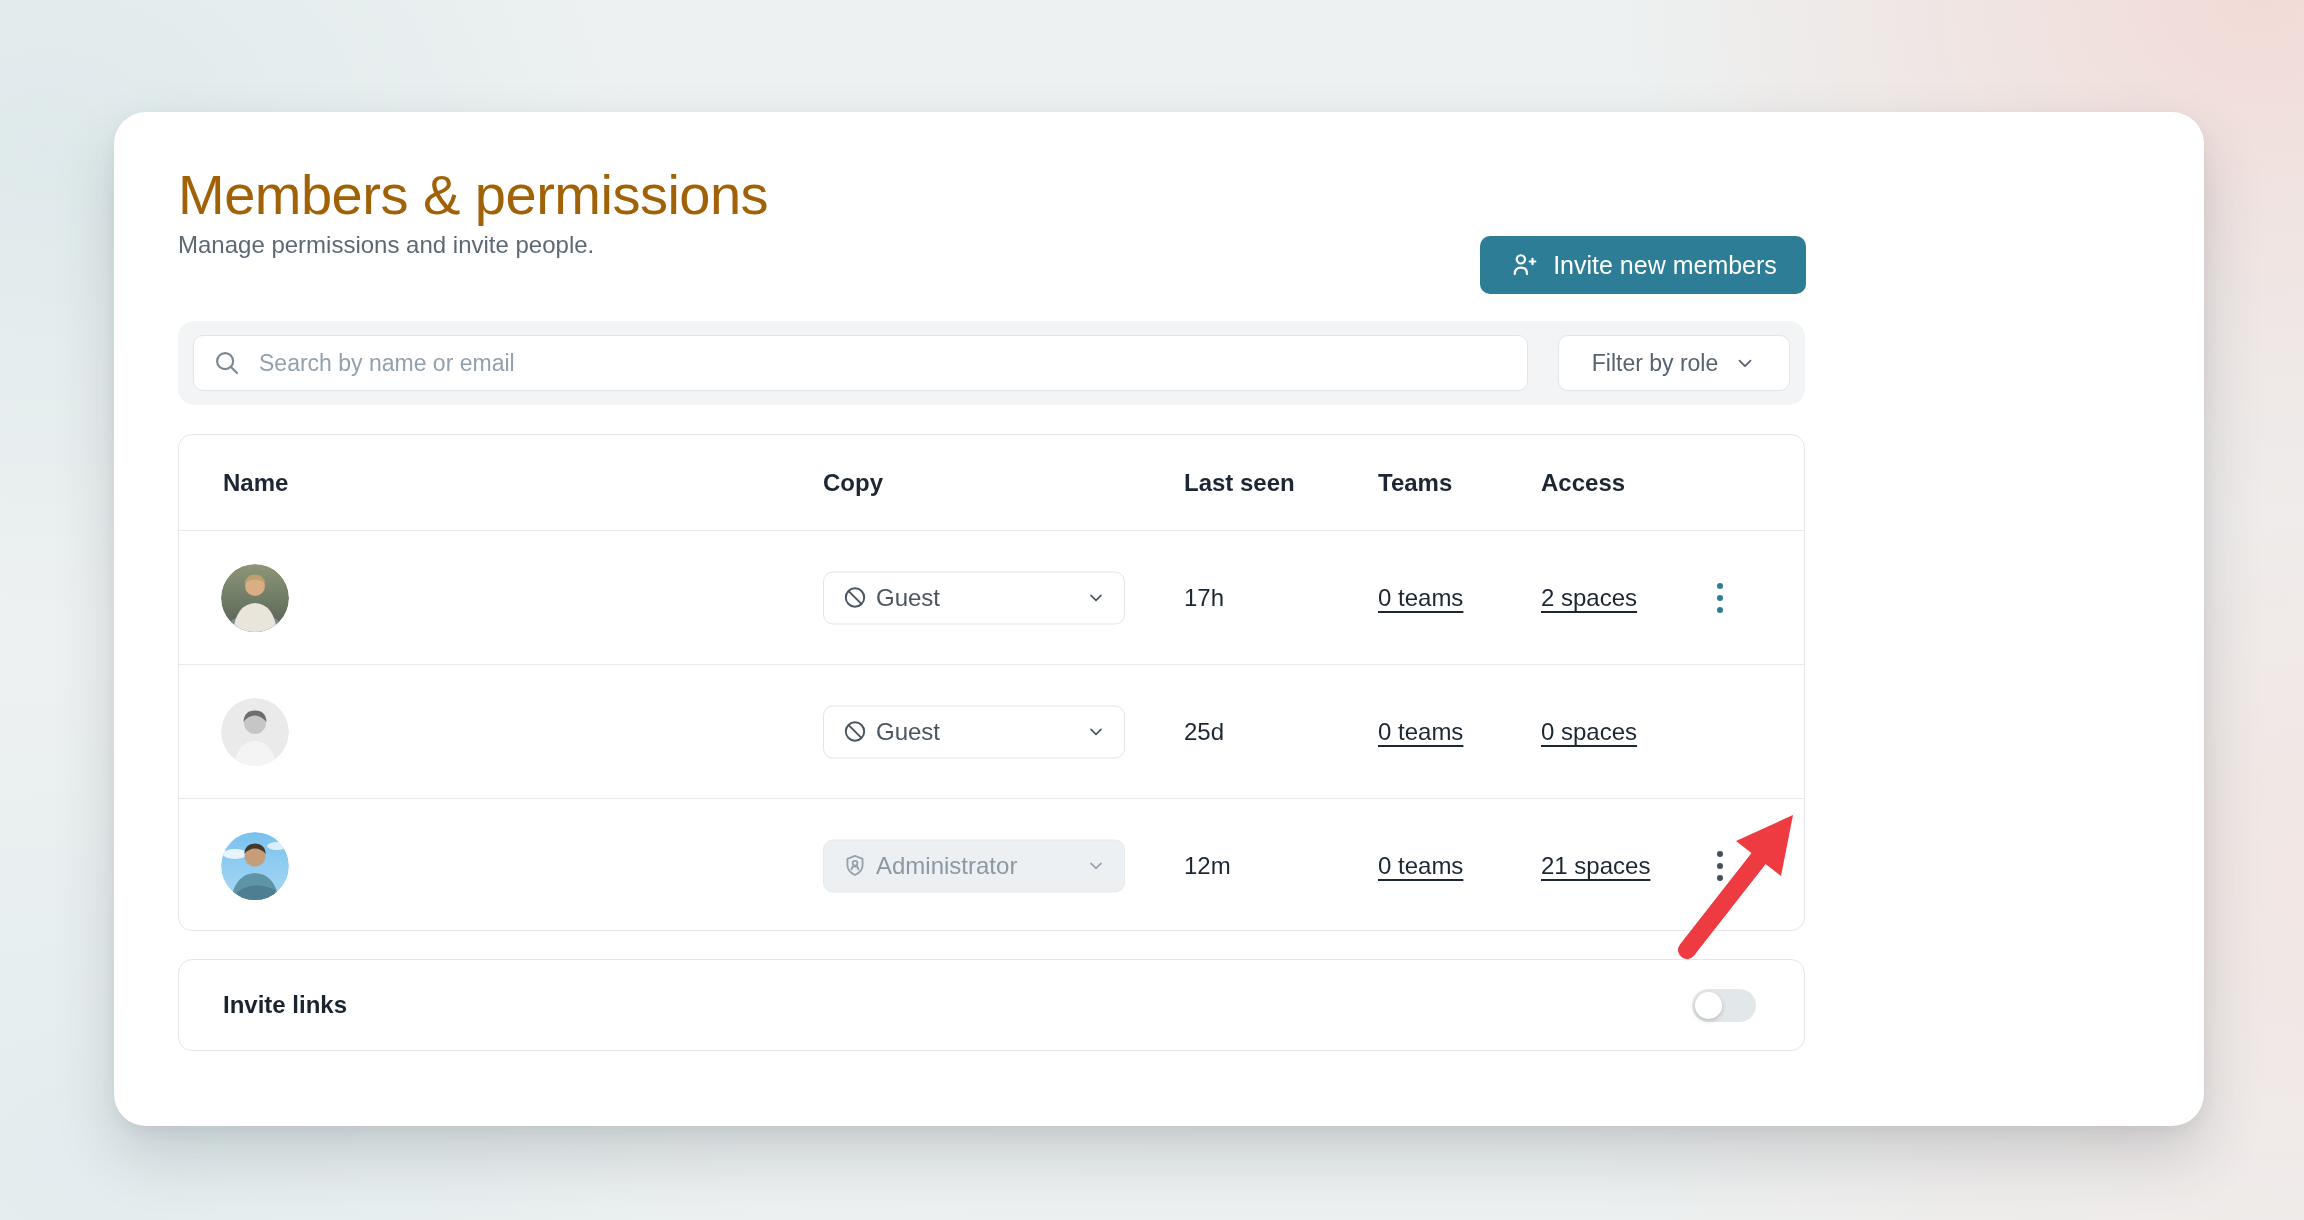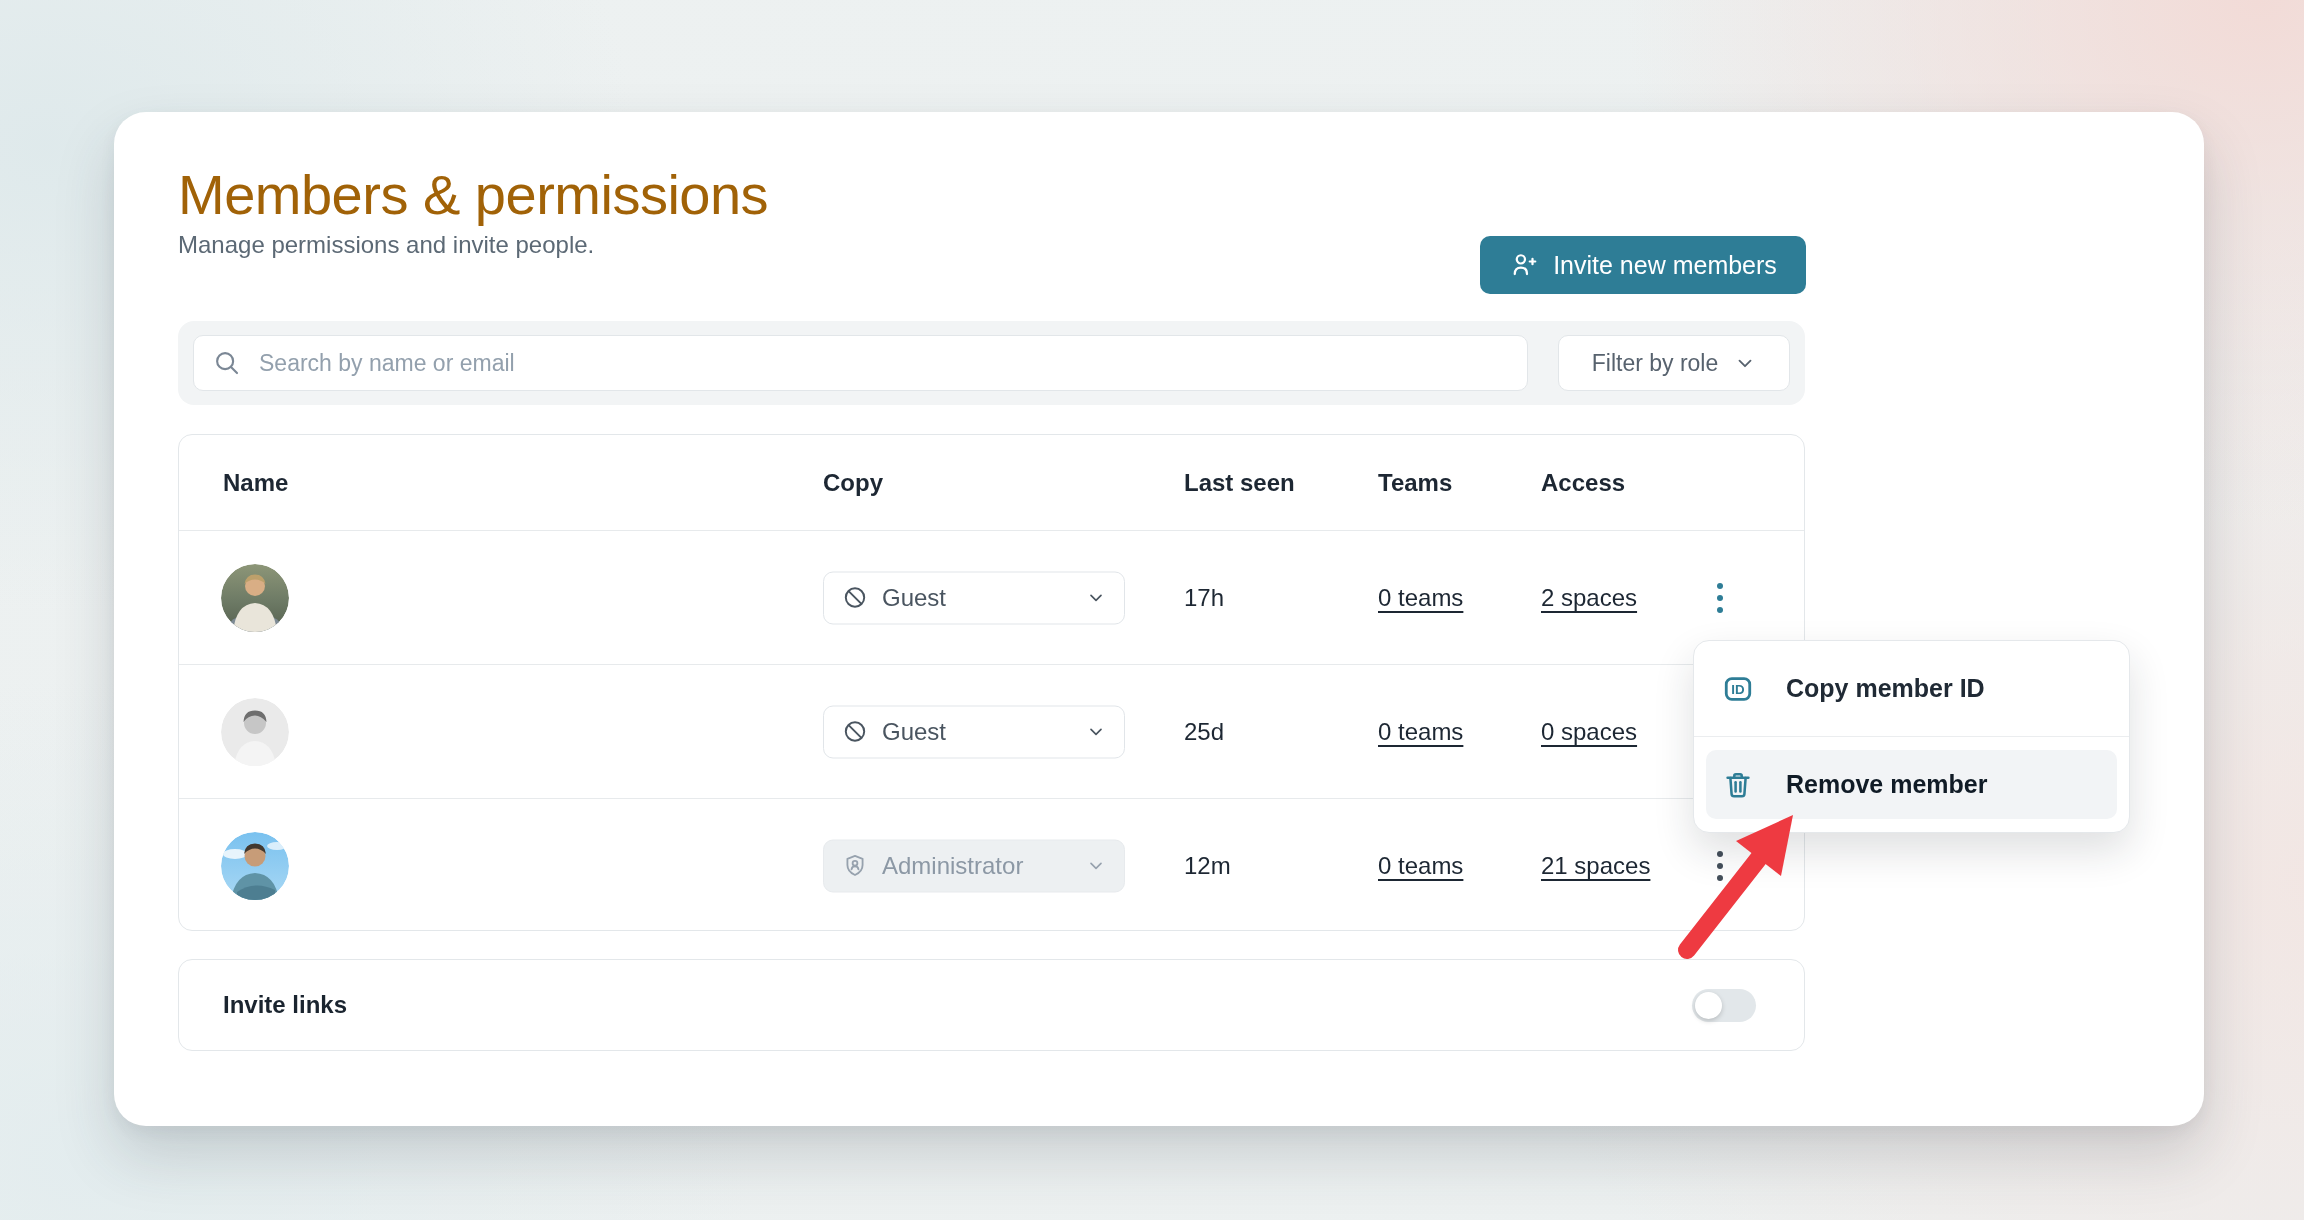--- a/index.html
+++ b/index.html
@@ -57,21 +57,21 @@
   .th{position:absolute;top:50%;transform:translateY(-50%);font-size:24px;font-weight:700;color:#1D2733;}
   .col-name{left:44px}.col-role{left:644px}.col-last{left:1005px}.col-teams{left:1199px}.col-access{left:1362px}
   .trow{position:relative;height:133px;border-bottom:1.5px solid #E7EAEC;}
   .trow:last-child{border-bottom:none;}
   .cell{position:absolute;top:50%;transform:translateY(-50%);font-size:24px;color:#1D2733;}
   .avatar{left:42px;width:68px;height:68px;border-radius:50%;overflow:hidden;}
   .avatar svg{display:block;}
   .pill{
     left:644px;width:302px;height:53px;box-sizing:border-box;
     background:#fff;border:1.5px solid #E1E5E9;border-radius:10px;
-    display:flex;align-items:center;gap:14px;padding:0 18px;cursor:pointer;
+    display:flex;align-items:center;gap:8px;padding:0 18px;cursor:pointer;
     font-size:24px;color:#4A5560;font-family:inherit;
   }
   .pill .chev{margin-left:auto;}
   .pill.admin{background:#EDF0F2;border-color:#E7EAED;color:#8C98A5;}
   .link{text-decoration:underline;text-underline-offset:5px;text-decoration-thickness:1.5px;font-weight:500;color:#1D2733;cursor:pointer;}
   .kebab{
     left:1526px;width:30px;height:48px;background:none;border:none;cursor:pointer;
     display:flex;flex-direction:column;align-items:center;justify-content:center;gap:6px;
   }
   .kebab .dot{width:6px;height:6px;border-radius:50%;background:#2E7D96;}
@@ -263,42 +263,19 @@
 
     <div class="links-card">
       <span class="links-label">Invite links</span>
       <button class="toggle">
         <span class="knob"></span>
       </button>
     </div>
 
   </div>
 
-  <div class="menu">
-    <div class="menu-item first">
-      <span class="mi-icon">
-        <svg width="32" height="32" viewBox="0 0 24 24">
-          <rect x="3.2" y="4.2" width="17.6" height="15.6" rx="4.2" fill="none" stroke="#2E7D96" stroke-width="2.1"></rect>
-          <text x="12" y="15.8" font-size="10" font-weight="bold" fill="#2E7D96" text-anchor="middle" font-family="Liberation Sans, sans-serif">ID</text>
-        </svg>
-      </span>
-      <span class="mi-label">Copy member ID</span>
-    </div>
-    <div class="menu-item active">
-      <span class="mi-icon">
-        <svg width="32" height="32" viewBox="0 0 24 24" fill="none" stroke="#2E7D96" stroke-width="1.9" stroke-linecap="round" stroke-linejoin="round">
-          <line x1="4.2" y1="6.6" x2="19.8" y2="6.6"></line>
-          <path d="M9.2 6.4 V5.2 Q9.2 4 10.4 4 H13.6 Q14.8 4 14.8 5.2 V6.4"></path>
-          <path d="M6.3 6.8 L7.2 18.8 Q7.35 20.4 9 20.4 H15 Q16.65 20.4 16.8 18.8 L17.7 6.8"></path>
-          <line x1="10.2" y1="10" x2="10.2" y2="16.8"></line>
-          <line x1="13.8" y1="10" x2="13.8" y2="16.8"></line>
-        </svg>
-      </span>
-      <span class="mi-label">Remove member</span>
-    </div>
-  </div>
 
   <svg class="arrow-overlay" width="2304" height="1220" viewBox="0 0 2304 1220">
     <line x1="1687" y1="950" x2="1759" y2="858" stroke="#EE3A41" stroke-width="18" stroke-linecap="round"></line>
     <polygon points="1793,815 1781,876 1736,841" fill="#EE3A41"></polygon>
   </svg>
 
 </div>
 
 </body></html>

